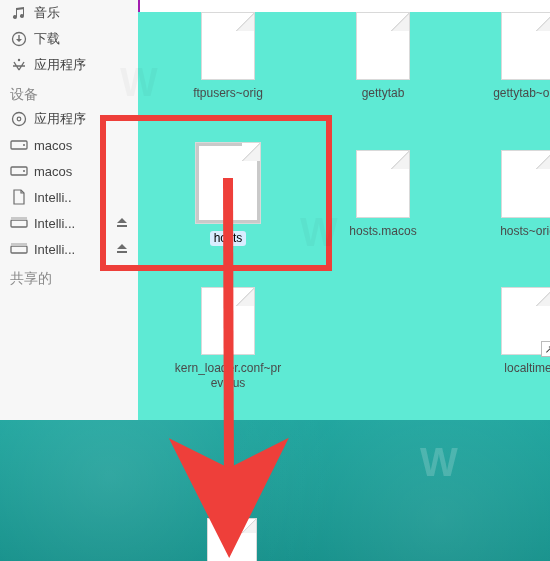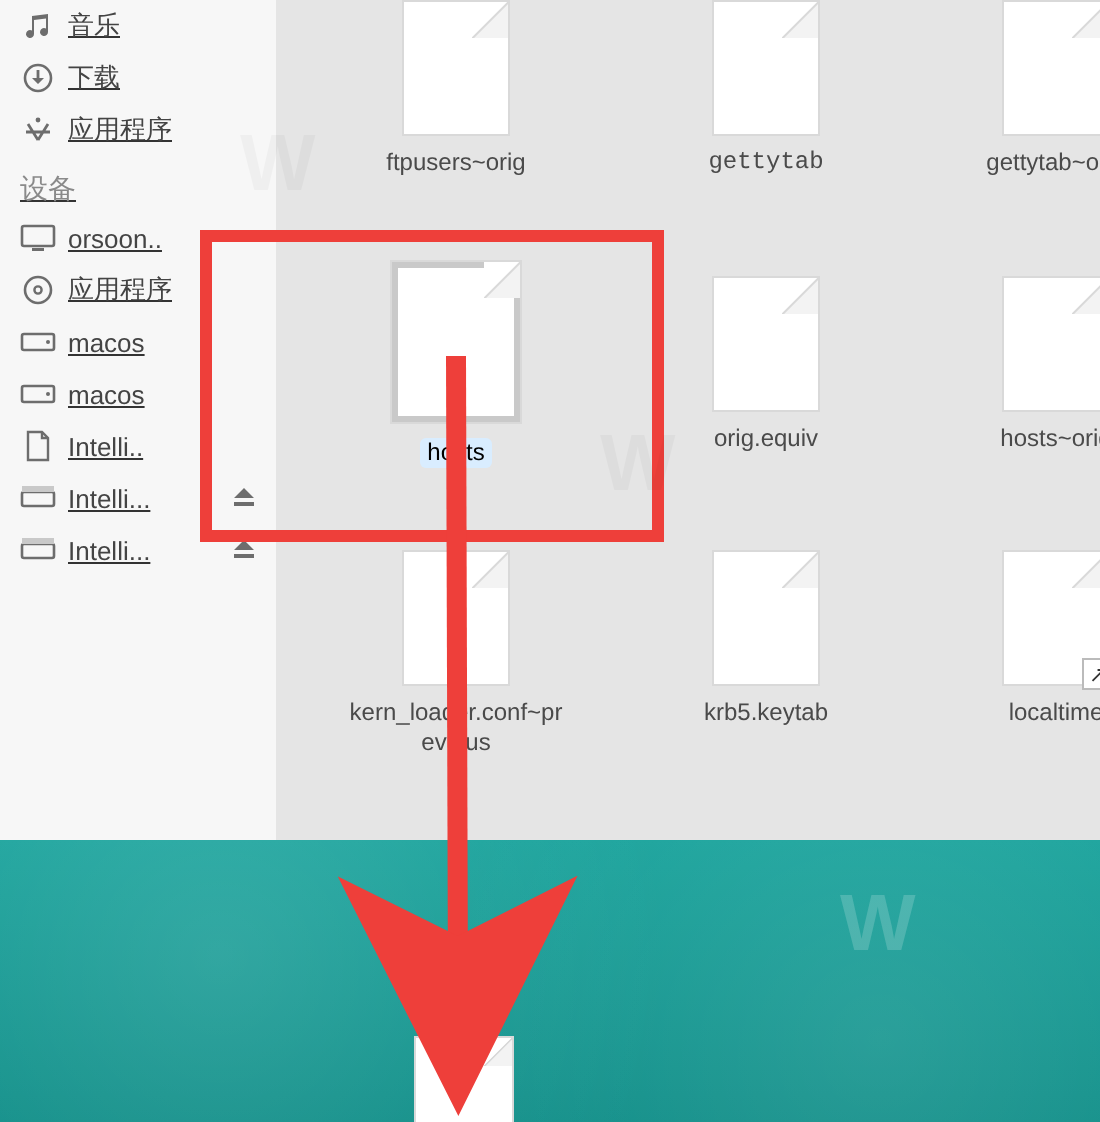--- a/index.html
+++ b/index.html
@@ -1,22 +1,22 @@
 <!DOCTYPE html>
 <html><head>
 <meta charset="utf-8">
 <style>
   html,body{margin:0;padding:0;width:550px;height:561px;font-family:-apple-system,"Helvetica Neue",Arial,sans-serif;font-size:13px;color:#333;overflow:hidden;background:#fff;}
-  .sidebar{position:absolute;left:0;top:0;width:138px;height:420px;background:#f7f7f7;border-right:2px solid #a21caf;padding-top:0;text-decoration:underline;}
+  .sidebar{position:absolute;left:0;top:0;width:138px;height:420px;background:#f7f7f7;border-right:2px solid #a21caf;padding-top:0;}
   .sidebar-item{display:flex;align-items:center;height:26px;padding:0 10px;gap:6px;color:#444;cursor:default;}
   .sidebar-item .icon{width:18px;height:18px;display:flex;align-items:center;justify-content:center;flex-shrink:0;}
   .sidebar-item .label{white-space:nowrap;overflow:hidden;text-overflow:ellipsis;flex:1;}
   .sidebar-section{font-size:14px;color:#8a8a8a;padding:8px 10px 2px 10px;}
   .eject{width:12px;height:12px;display:flex;align-items:center;justify-content:center;flex-shrink:0;}
-  .content{position:absolute;left:138px;top:0;right:0;height:420px;background:#e5e5e5;}
+  .content{position:absolute;left:138px;top:12px;right:0;height:420px;background:#5eead4;}
   .file-grid{position:relative;width:100%;height:100%;}
   .file{position:absolute;width:110px;text-align:center;cursor:default;}
   .file-icon{width:64px;height:80px;margin:0 auto 6px auto;background:#fff;border:1px solid #d9d9d9;position:relative;}
   .file-icon.small{width:52px;height:66px;}
   .file-icon::after{content:"";position:absolute;top:0;right:0;width:18px;height:18px;background:linear-gradient(135deg,#fff 0 48%,#d9d9d9 50% 52%,#f3f3f3 54% 100%);}
   .file-label{font-size:12px;color:#4a4a4a;line-height:1.25;word-break:break-all;}
   .file.sel .file-icon{box-shadow:0 0 0 3px #c9c9c9 inset;}
   .file.sel .file-label{background:#d9edff;color:#000;border-radius:3px;display:inline-block;padding:0 4px;}
   .highlight-box{position:absolute;border:6px solid #ee3f3a;box-sizing:border-box;pointer-events:none;}
   .desktop{position:absolute;left:0;top:420px;width:550px;height:141px;background:linear-gradient(180deg,#1aa39c,#0f8e88);overflow:hidden;}
@@ -55,29 +55,20 @@
         <svg width="18" height="18" viewBox="0 0 18 18">
           <path fill="none" stroke="#6d6d6d" stroke-width="1.4" d="M4 6l5 8M14 6l-5 8M3 10h12"></path>
           <circle cx="9" cy="4" r="1.2" fill="#6d6d6d"></circle>
         </svg>
       </span>
     <span class="label">应用程序</span>
   </div>
 
   <div class="sidebar-section">设备</div>
 
-  <div class="sidebar-item">
-    <span class="icon">
-        <svg width="18" height="16" viewBox="0 0 18 16">
-          <rect x="1" y="2" width="16" height="10" rx="1" fill="none" stroke="#6d6d6d" stroke-width="1.3"></rect>
-          <rect x="6" y="13" width="6" height="1.5" fill="#6d6d6d"></rect>
-        </svg>
-      </span>
-    <span class="label">orsoon..</span>
-  </div>
   <div class="sidebar-item">
     <span class="icon">
         <svg width="16" height="16" viewBox="0 0 16 16">
           <circle cx="8" cy="8" r="6.5" fill="none" stroke="#6d6d6d" stroke-width="1.3"></circle>
           <circle cx="8" cy="8" r="1.8" fill="none" stroke="#6d6d6d" stroke-width="1.2"></circle>
         </svg>
       </span>
     <span class="label">应用程序</span>
   </div>
   <div class="sidebar-item">
@@ -129,58 +120,55 @@
         </svg>
       </span>
     <span class="label">Intelli...</span>
     <span class="eject">
         <svg width="12" height="12" viewBox="0 0 12 12">
           <path fill="#6d6d6d" d="M6 1l5 5H1zM1 8h10v2H1z"></path>
         </svg>
       </span>
   </div>
 
+  <div class="sidebar-section">共享的</div>
 </div>
 
 <div class="content">
   <div class="file-grid">
 
     <div class="file" style="left:35px;top:0px;">
       <div class="file-icon small"></div>
       <div class="file-label">ftpusers~orig</div>
     </div>
-    <div class="file" style="left:190px;top:0px;font-family:Liberation Mono, monospace;">
+    <div class="file" style="left:190px;top:0px;">
       <div class="file-icon small"></div>
       <div class="file-label">gettytab</div>
     </div>
     <div class="file" style="left:335px;top:0px;">
       <div class="file-icon small"></div>
       <div class="file-label">gettytab~orig</div>
     </div>
 
     <div class="file sel" style="left:35px;top:130px;">
       <div class="file-icon"></div>
       <div><span class="file-label">hosts</span></div>
     </div>
     <div class="file" style="left:190px;top:138px;">
       <div class="file-icon small"></div>
-      <div class="file-label">orig.equiv</div>
+      <div class="file-label">hosts.macos</div>
     </div>
     <div class="file" style="left:335px;top:138px;">
       <div class="file-icon small"></div>
       <div class="file-label">hosts~orig</div>
     </div>
 
     <div class="file" style="left:35px;top:275px;">
       <div class="file-icon small"></div>
       <div class="file-label">kern_loader.conf~previous</div>
-    </div>
-    <div class="file" style="left:190px;top:275px;">
-      <div class="file-icon small"></div>
-      <div class="file-label">krb5.keytab</div>
     </div>
     <div class="file" style="left:335px;top:275px;">
       <div class="file-icon small" style="position:relative;">
         <span class="alias-badge" style="bottom:-3px;right:-3px;">↗</span>
       </div>
       <div class="file-label">localtime</div>
     </div>
 
   </div>
 </div>

